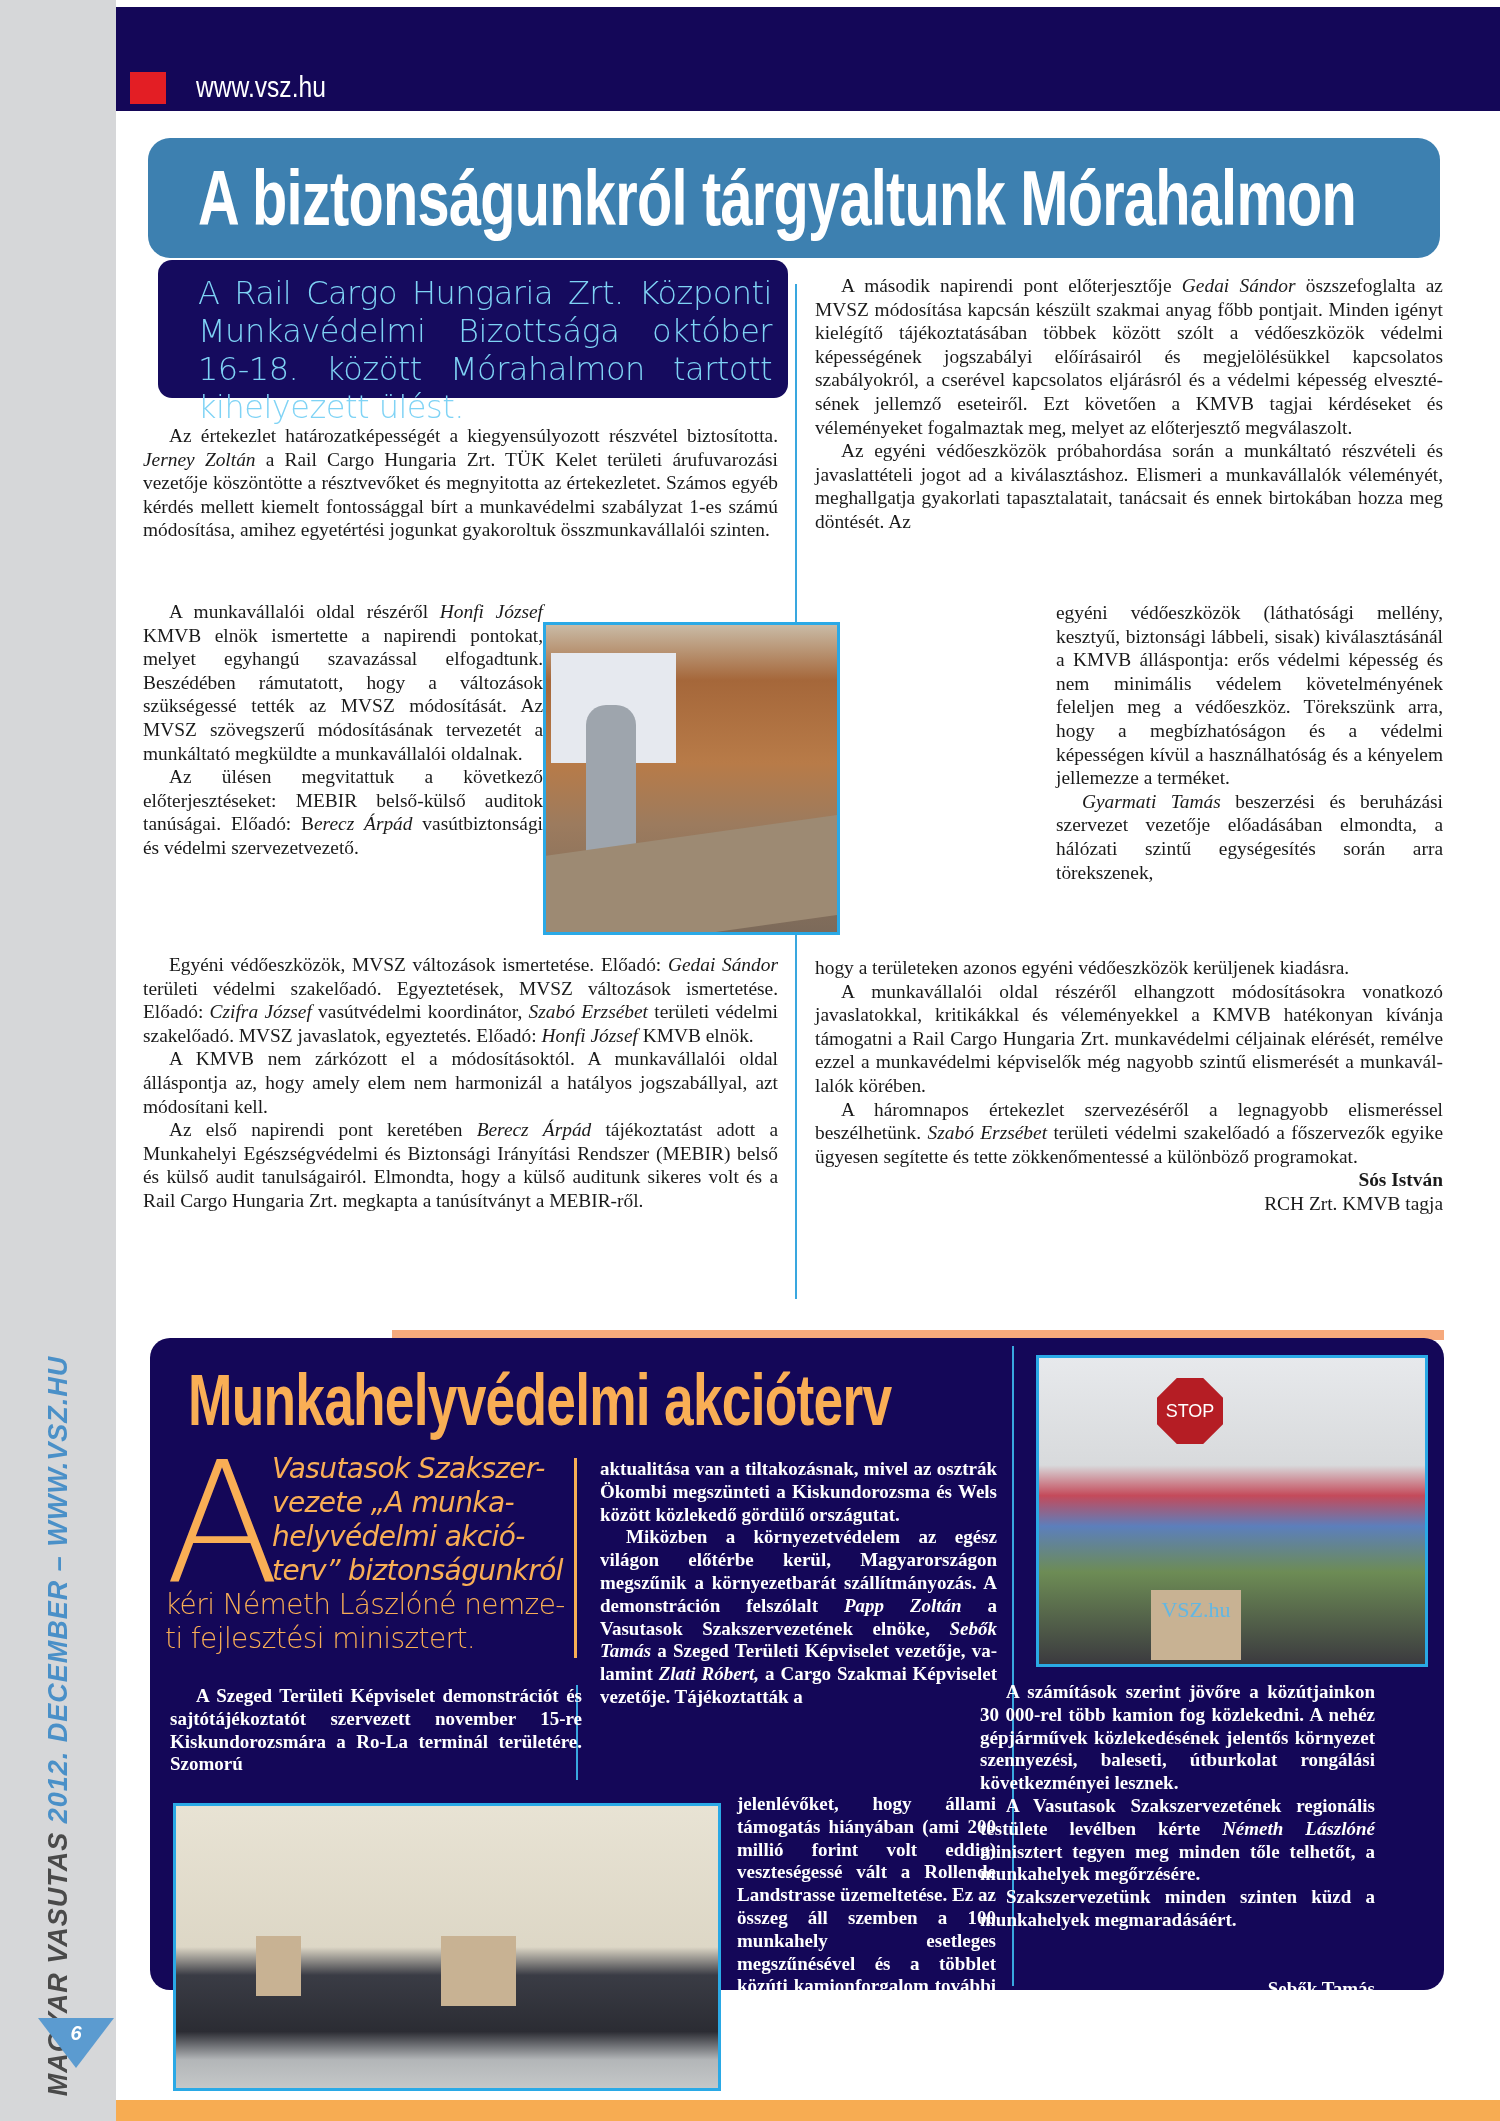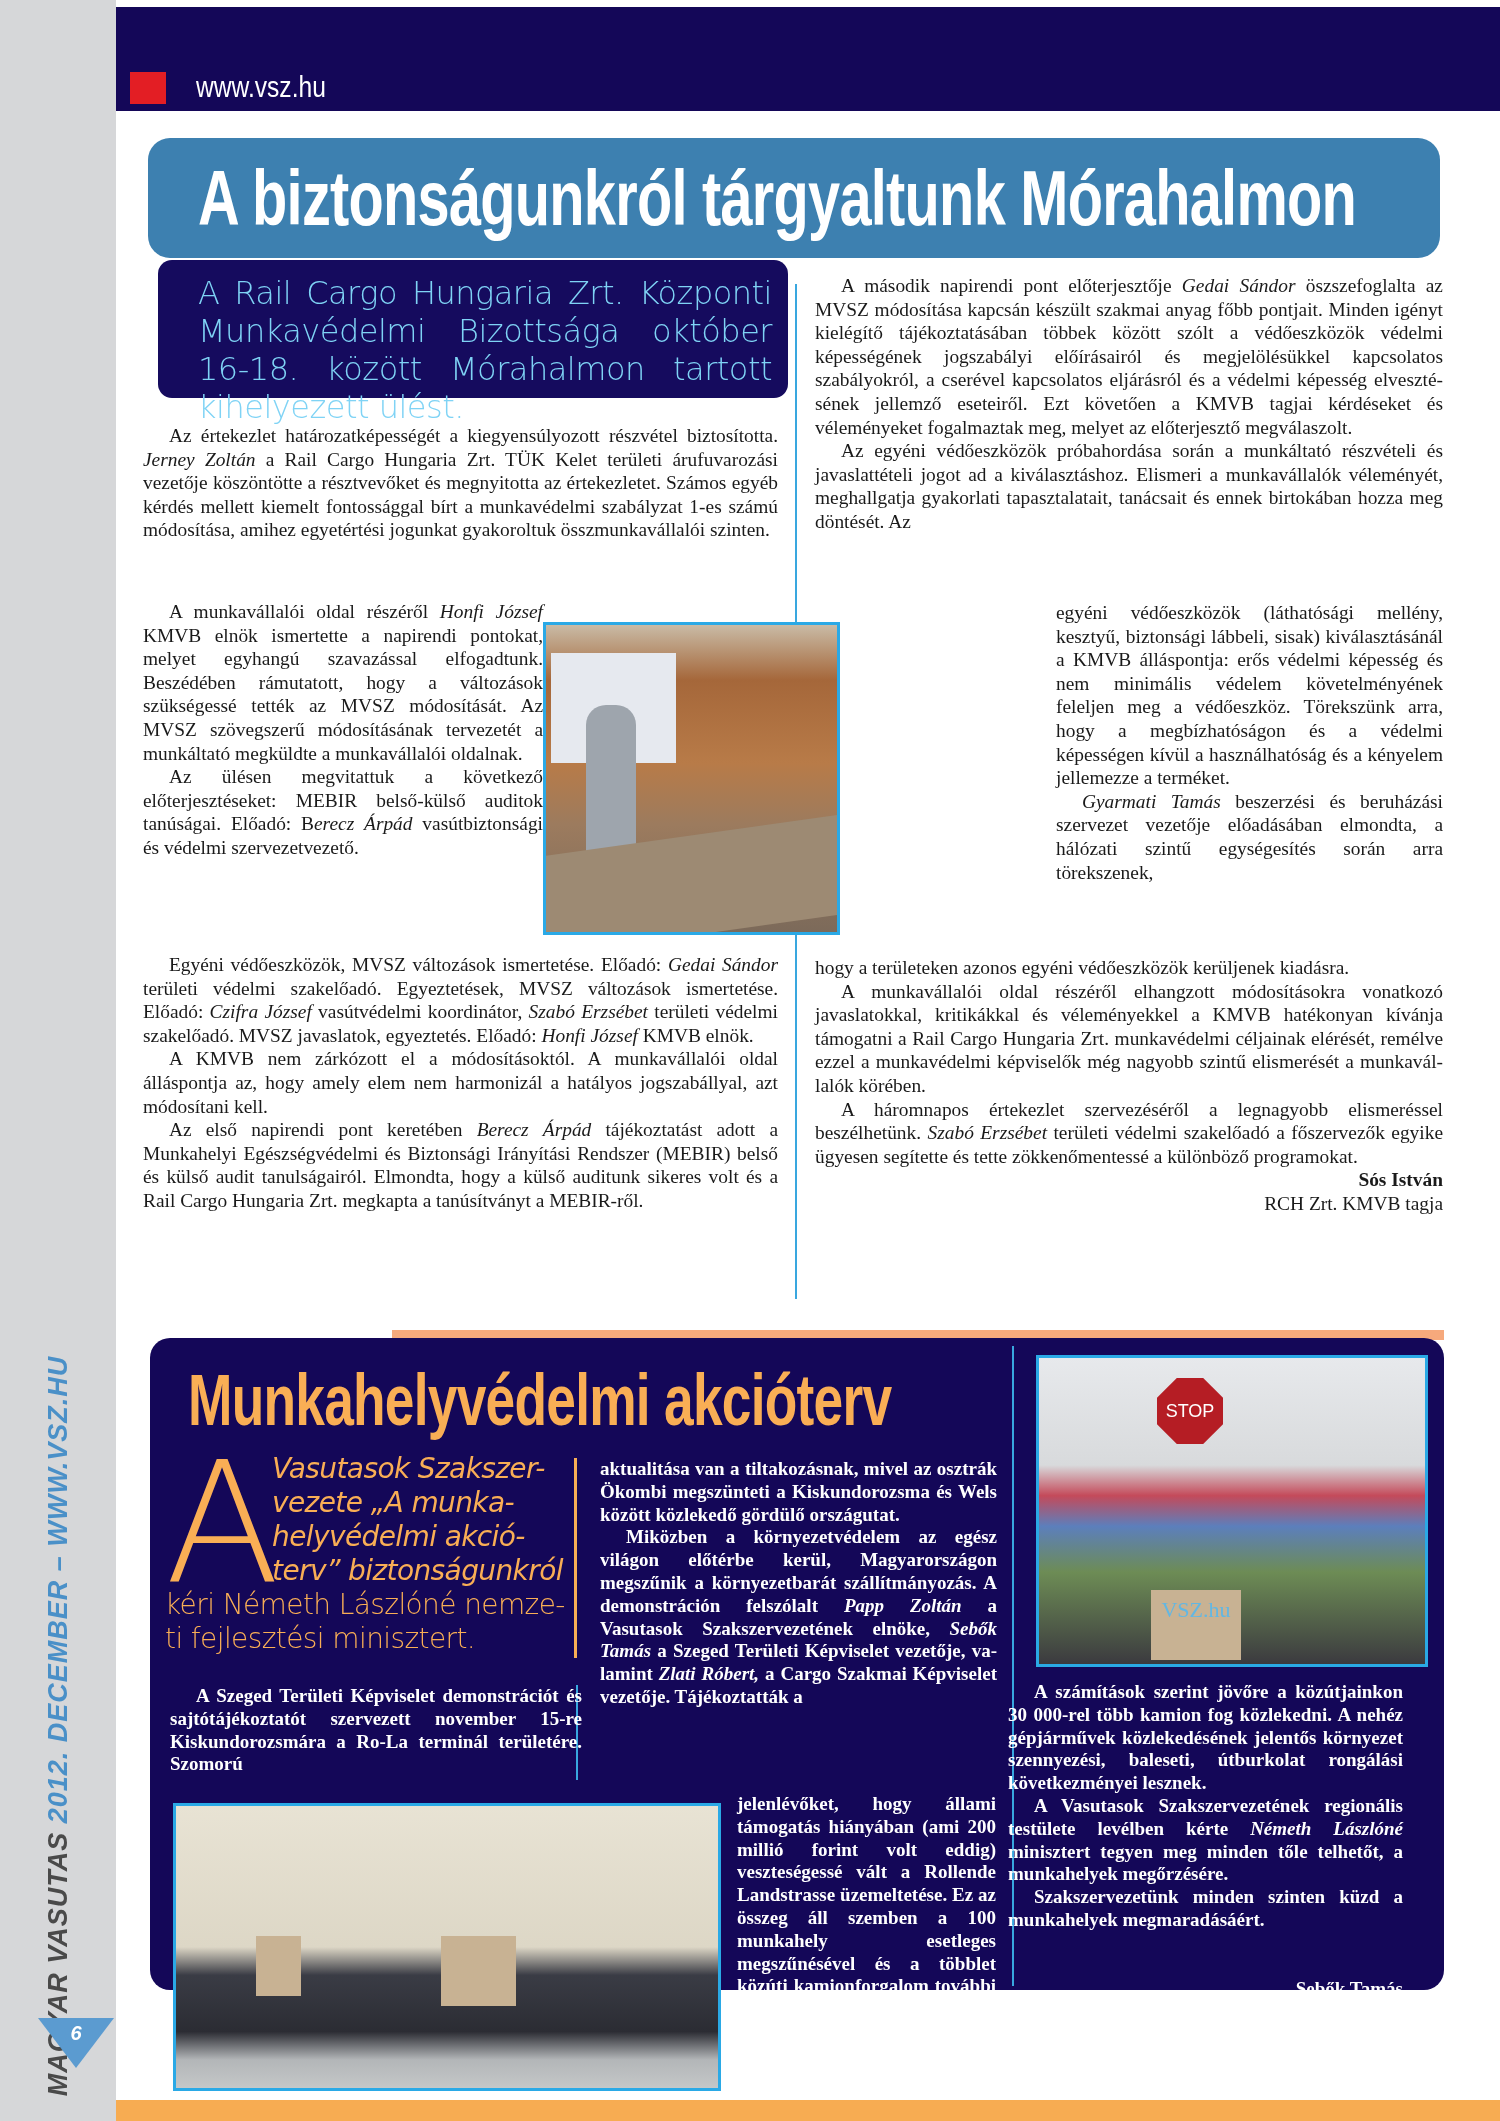--- a/index.html
+++ b/index.html
@@ -73,21 +73,21 @@
     font-size: 28px; line-height: 34px; color: #f9ae55; text-align: justify; font-weight: 300; letter-spacing: -0.6px; }
   .a2-lead .lead-line { display: block; }
   .a2-lead .indented { padding-left: 107px; font-style: italic; }
   .a2-col { position: absolute; font-size: 19px; line-height: 22.8px; color: #ffffff; text-align: justify; font-weight: bold; }
   .a2-col p { text-indent: 26px; }
   .a2-col p.noind { text-indent: 0; }
   .a2-col i { font-style: italic; }
   .a2-c1 { left: 170px; top: 1685px; width: 412px; }
   .a2-c2 { left: 600px; top: 1458px; width: 397px; }
   .a2-c2b { left: 737px; top: 1793px; width: 259px; }
-  .a2-c3 { left: 1008px; top: 1681px; width: 395px; }
+  .a2-c3 { left: 980px; top: 1681px; width: 395px; }
   .orange-rule { position: absolute; left: 574px; top: 1458px; width: 3px; height: 200px; background: #f9ae55; }
   .blue-rule1 { position: absolute; left: 576px; top: 1685px; width: 2px; height: 95px; background: #39a7df; }
   .blue-rule2 { position: absolute; left: 1012px; top: 1346px; width: 2px; height: 640px; background: #39a7df; }
 
   .photo-stop { position: absolute; left: 1036px; top: 1355px; width: 392px; height: 312px; border: 3px solid #2aa9e6;
     overflow: hidden; background: linear-gradient(180deg, #e7e9ec 0%, #d8dadc 35%, #c44a5a 45%, #5c7fbc 55%, #6d8c55 70%, #3b3a3f 100%); }
   .photo-stop .stop-sign { position: absolute; left: 118px; top: 20px; width: 66px; height: 66px; background: #b51d24;
     clip-path: polygon(30% 0, 70% 0, 100% 30%, 100% 70%, 70% 100%, 30% 100%, 0 70%, 0 30%);
     color: #fff; font-family: "Liberation Sans", sans-serif; font-weight: normal; font-size: 18px; line-height: 66px; text-align: center; }
   .photo-stop .sign { position: absolute; left: 112px; top: 232px; width: 90px; height: 70px; background: #c8b293;

